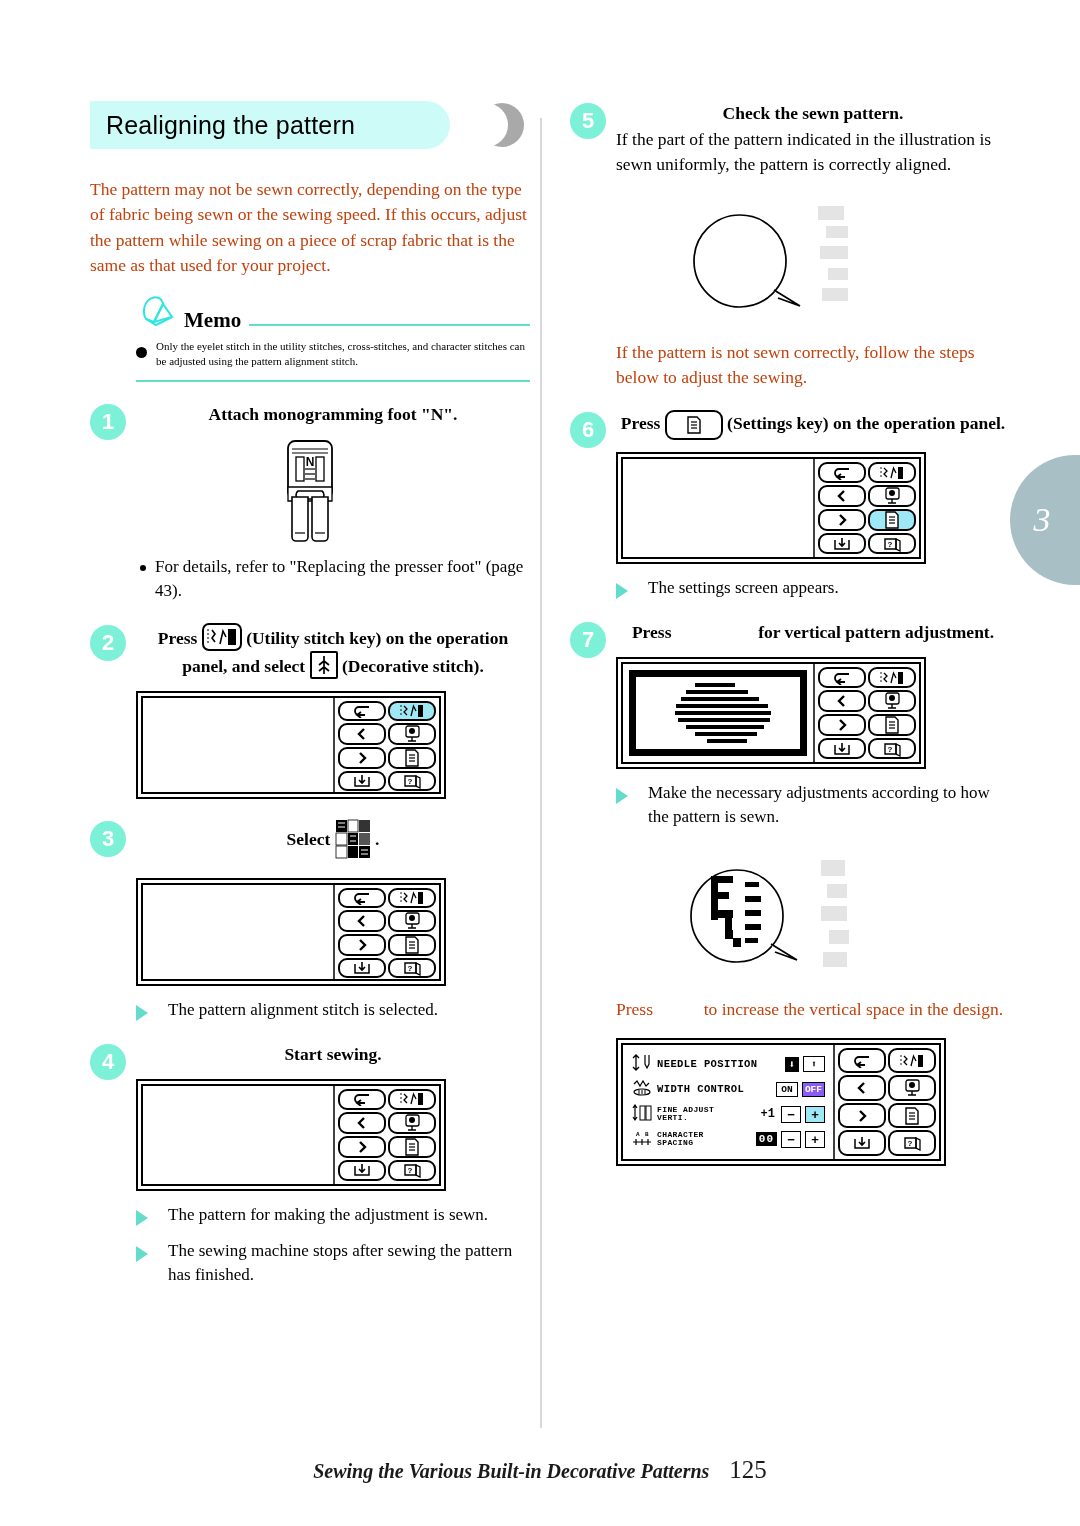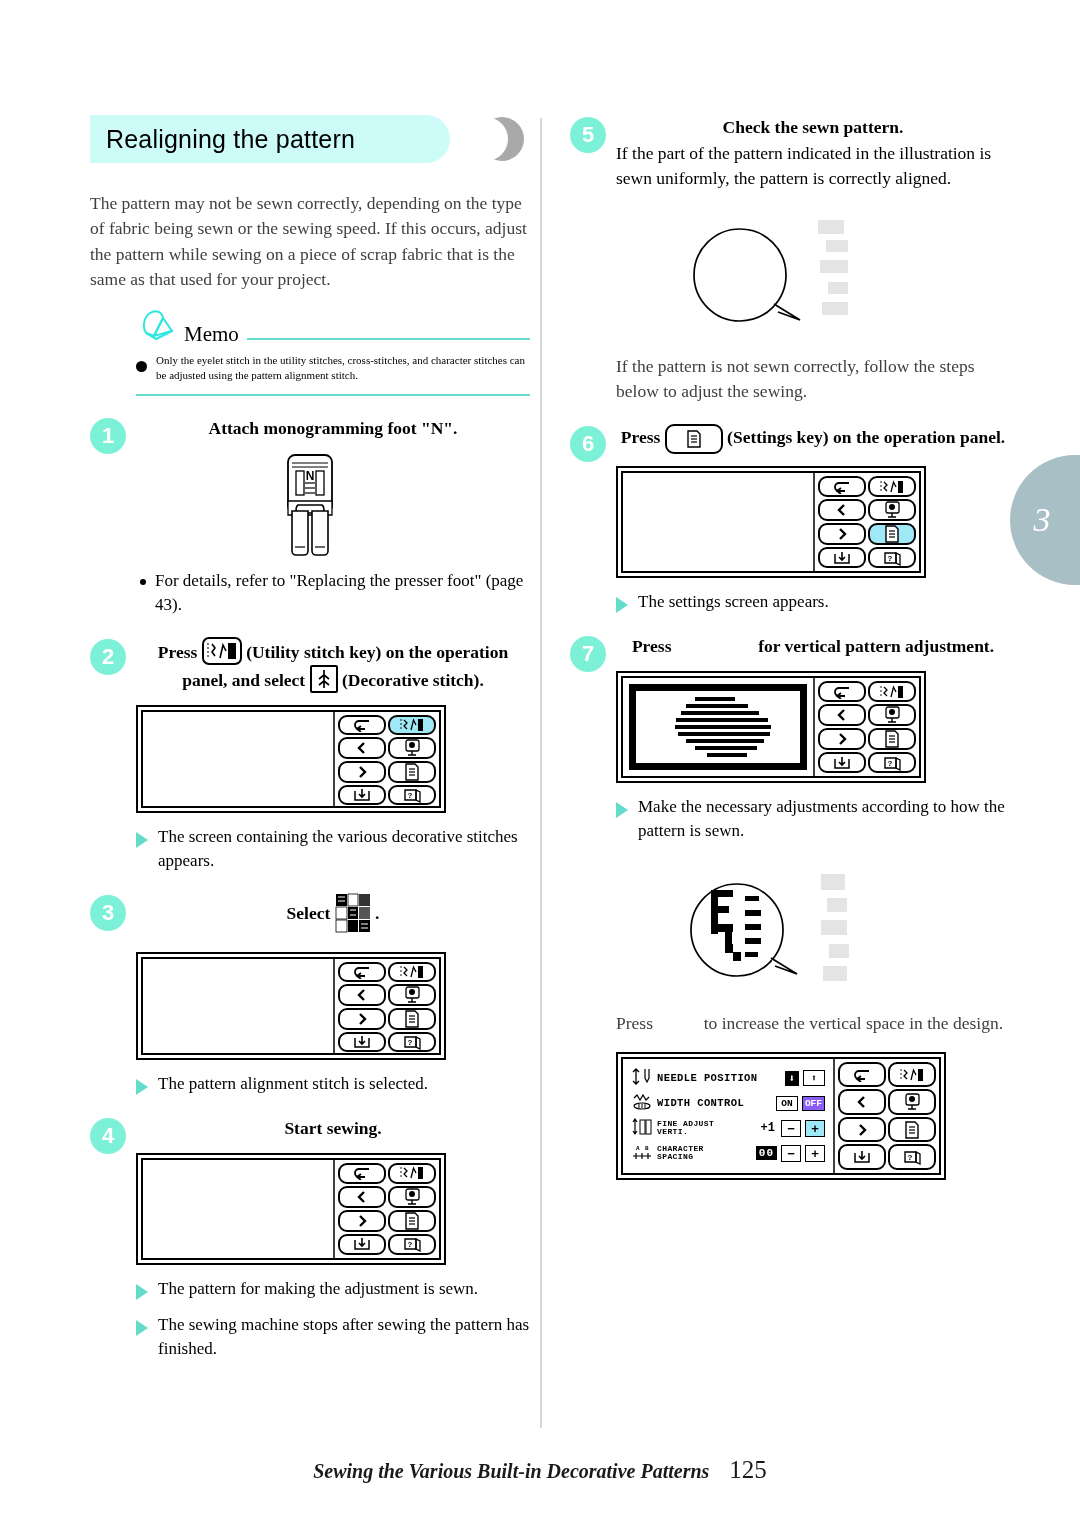--- a/index.html
+++ b/index.html
@@ -15,21 +15,21 @@
     position:absolute;right:0;top:455px;width:70px;height:130px;
     background:#a8bfc6;border-radius:70px 0 0 70px;
     display:flex;align-items:center;justify-content:center;
   }
   .chapter-tab span{
     color:#ffffff;font-style:italic;font-size:34px;
     font-family:"Liberation Serif",serif;padding-right:6px;
   }
 
   
-  .col{position:absolute;top:115px;width:440px;}
+  .col{position:absolute;top:101px;width:440px;}
   .col-left{left:90px;}
   .col-right{left:570px;}
   .divider{
     position:absolute;left:540px;top:118px;width:2px;height:1310px;
     background:#d8d8d8;
   }
 
   
   .heading-wrap{position:relative;height:52px;margin-bottom:24px;}
   .heading-bar{
@@ -45,29 +45,29 @@
     position:absolute;left:390px;top:2px;width:44px;height:44px;
     background:#a9a9a9;border-radius:50%;
   }
   .heading-crescent:after{
     content:"";position:absolute;left:-16px;top:0;width:44px;height:44px;
     background:#fff;border-radius:50%;
   }
 
   
   p.body{
-    margin:0 0 16px 0;font-size:17.5px;line-height:1.45;color:#404040;
+    margin:0 0 16px 0;font-size:17.5px;line-height:1.45;color:#c2410c;
     font-family:"Liberation Serif",serif;
   }
 
   
   .memo{margin:6px 0 14px 46px;}
   .memo-head{display:flex;align-items:flex-end;gap:8px;}
   .memo-title{
-    font-size:21px;font-weight:normal;font-family:"Liberation Serif",serif;
+    font-size:21px;font-weight:bold;font-family:"Liberation Serif",serif;
   }
   .memo-rule{flex:1;height:2px;background:#63dccb;margin-bottom:7px;}
   .memo-body{display:flex;gap:9px;margin-top:6px;}
   .memo-bullet{
     width:11px;height:11px;border-radius:50%;background:#000;
     flex:none;margin-top:8px;
   }
   .memo-text{font-size:11px;line-height:1.42;}
   .memo-underline{height:2px;background:#63dccb;margin-top:10px;}
 
@@ -80,21 +80,21 @@
     display:flex;align-items:center;justify-content:center;
   }
   .step-title{
     font-size:17.5px;font-weight:bold;line-height:1.42;
     font-family:"Liberation Serif",serif;
     text-align:center;
   }
   .step-sub{font-size:17.5px;line-height:1.45;margin-top:1px;}
 
   
-  .result{display:flex;gap:10px;margin:12px 0 8px 46px;}
+  .result{display:flex;gap:20px;margin:12px 0 8px 46px;}
   .tri{
     width:0;height:0;flex:none;margin-top:7px;
     border-left:12px solid #63dccb;
     border-top:8px solid transparent;border-bottom:8px solid transparent;
   }
   .result-text{font-size:17px;line-height:1.42;}
 
   
   .note{display:flex;gap:9px;margin:10px 0 0 50px;}
   .note-dot{width:6px;height:6px;border-radius:50%;background:#000;flex:none;margin-top:10px;}
@@ -340,24 +340,20 @@
             <svg width="19" height="16" viewBox="0 0 19 16">
               <path d="M2 3 h11 v10 H2 z" fill="none" stroke="#000" stroke-width="1.4"></path>
               <path d="M13 3 l4 2 v10 l-4 -2 z" fill="none" stroke="#000" stroke-width="1.3"></path>
               <text x="7" y="11" font-size="8" font-weight="bold" text-anchor="middle" font-family="Liberation Sans, sans-serif">?</text>
             </svg>
           </div>
         </div>
       </div>
     </div>
 
-    <div class="result">
-      <span class="tri"></span>
-      <span class="result-text">The screen containing the various decorative stitches appears.</span>
-    </div>
 
     <div class="step">
       <div class="step-num">3</div>
       <div class="step-title">
         <span>Select</span>
         <span style="display:inline-block;vertical-align:-14px;">
           <svg width="36" height="40" viewBox="0 0 36 40">
             <rect x="1" y="1" width="11" height="12" fill="#000"></rect>
             <rect x="13" y="1" width="10" height="12" fill="#fff" stroke="#000" stroke-width=".8"></rect>
             <rect x="24" y="1" width="11" height="12" fill="#333"></rect>

